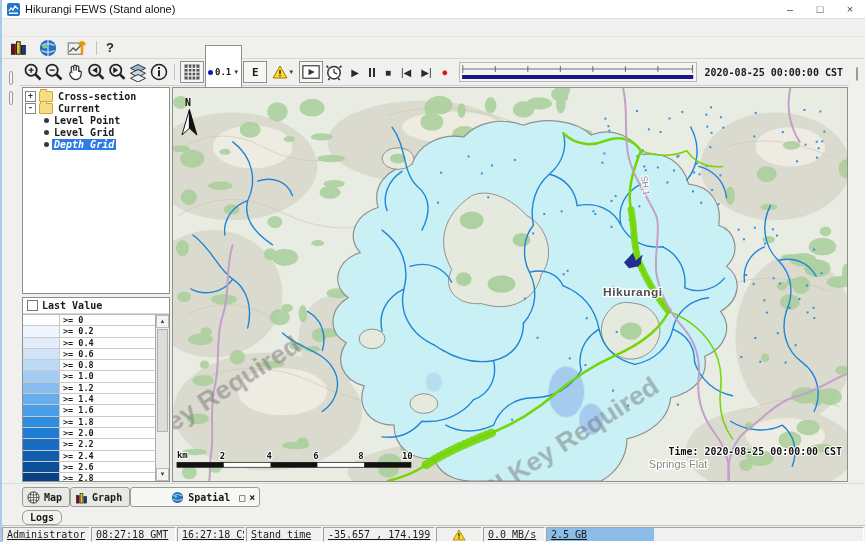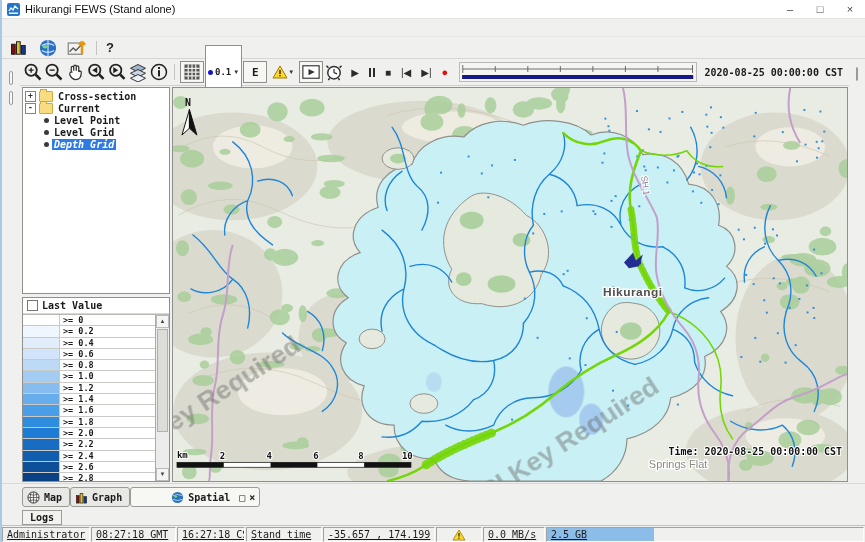--- a/index.html
+++ b/index.html
@@ -88,21 +88,21 @@
   .bottom-tab{display:flex;align-items:center;gap:4px;border:1px solid #9a9a96;border-radius:3px;padding:1px 7px 1px 4px;
     background:#e8e8e4;font:700 10px "DejaVu Sans Mono",monospace;height:16px;}
   .bottom-tab.active{background:#f7f7f4;padding-right:4px;padding-left:40px;}
   .tab-ic{display:none;width:13px;height:13px;}
   .bottom-tab.ic-globe-grid .tab-ic.globe-grid{display:block;}
   .bottom-tab.ic-bars .tab-ic.bars{display:block;}
   .bottom-tab.ic-globe .tab-ic.globe{display:block;}
   .tabctl{display:none;gap:4px;margin-left:5px;font-weight:700;}
   .bottom-tab.active .tabctl{display:inline-flex;}
   .logs-row{padding-top:3px;}
-  .logs-tab{display:inline-block;border:1px solid #9a9a96;border-radius:0;padding:0 7px;background:#f2f2ee;
+  .logs-tab{display:inline-block;border:1px solid #9a9a96;border-radius:6px;padding:0 7px;background:#f2f2ee;
     font:700 10px "DejaVu Sans Mono",monospace;line-height:13px;}
 
   
   .statusbar{height:16px;display:flex;background:#f0f0ee;border-top:1px solid #c2c2be;font:10px "DejaVu Sans Mono",monospace;flex:0 0 auto;text-decoration:underline;}
   .scell{border:1px solid;border-color:#a3a39f #fdfdfb #fdfdfb #a3a39f;margin:1px 1px 0 0;padding:0 4px;
     white-space:nowrap;overflow:hidden;display:flex;align-items:center;box-sizing:border-box;flex:0 0 auto;}
   .scell.mem{background:linear-gradient(90deg,#8cbce8 0 34%,#f0f0ee 34%);flex:1;}
   .scell .warn-ic{display:none;}
   .scell.warn .warn-ic{display:block;margin:0 auto;}
 </style>

